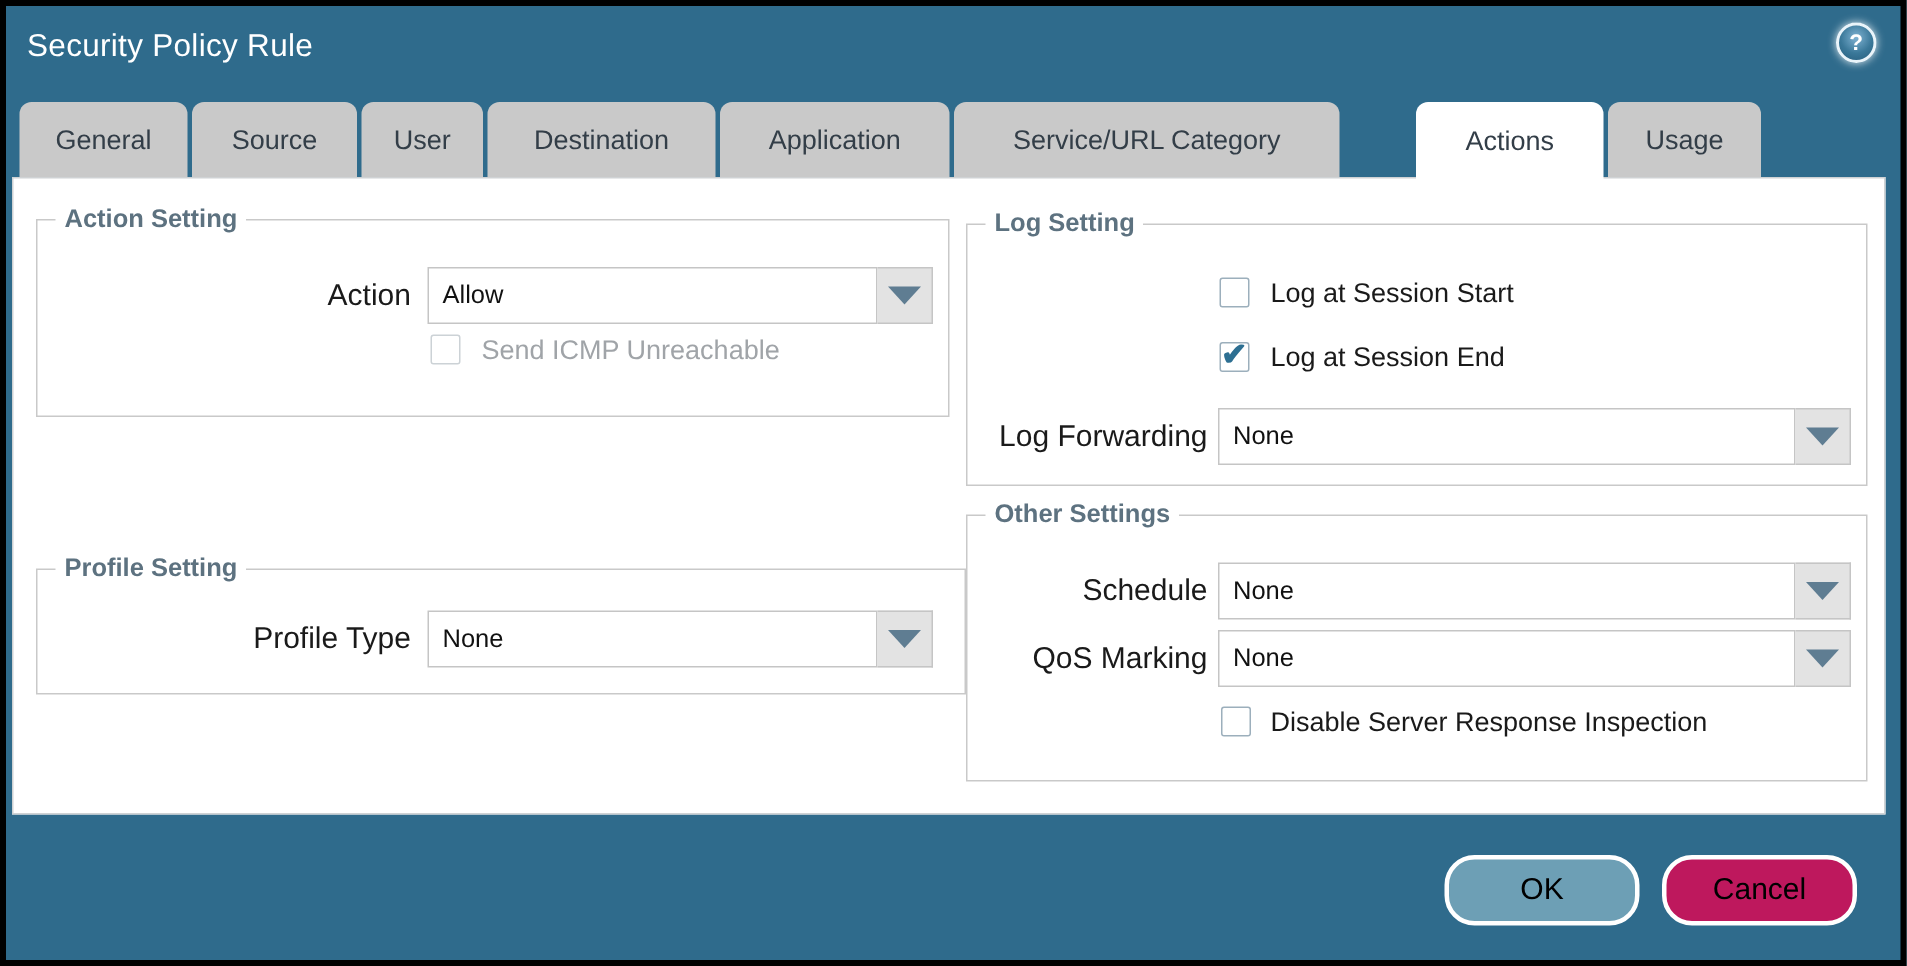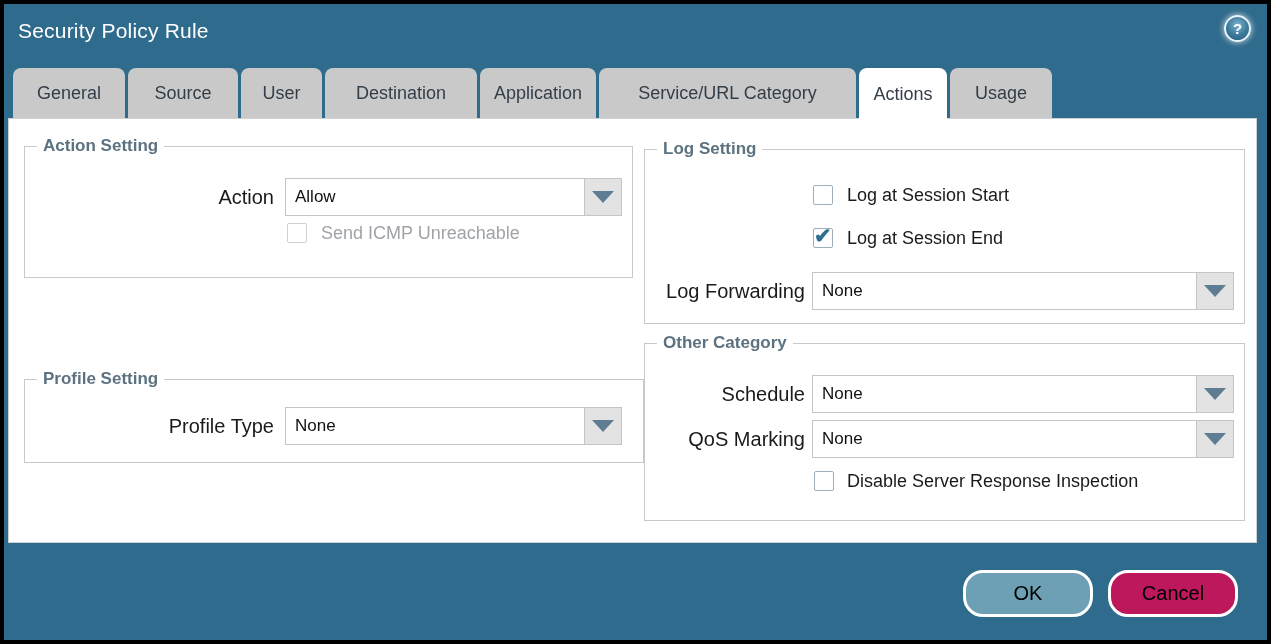--- a/index.html
+++ b/index.html
@@ -39,23 +39,23 @@
     border-radius: 8px 8px 0 0;
     color: #333e48; font-size: 18px;
     display: flex; align-items: center; justify-content: center;
     cursor: pointer;
     z-index: 2;
   }
   .tab:nth-child(1) { width: 112px; }
   .tab:nth-child(2) { width: 110px; }
   .tab:nth-child(3) { width: 81px;  }
   .tab:nth-child(4) { width: 152px; }
-  .tab:nth-child(5) { width: 116px; }
+  .tab:nth-child(5) { width: 153px; }
   .tab:nth-child(6) { width: 257px; }
-  .tab:nth-child(7) { width: 88px; }
+  .tab:nth-child(7) { width: 125px; margin-left: 48px; }
   .tab:nth-child(8) { width: 102px; }
   .tab.active {
     background: #fff;
     height: 53px;
     z-index: 4;
   }
 
   
   .panel {
     position: absolute; left: 4px; top: 114px;
@@ -212,21 +212,21 @@
       <div class="field-label" style="left:0; top:122px; width:160px;">Log Forwarding</div>
       <div class="combo" style="left:167px; top:122px; width:422px;">
         <div class="combo-value">None</div>
         <div class="combo-btn">
           <span class="tri"></span>
         </div>
       </div>
     </div>
 
     <div class="fieldset" style="left:635px; top:224px; width:601px; height:178px;">
-      <span class="legend">Other Category</span>
+      <span class="legend">Other Settings</span>
 
       <div class="field-label" style="left:0; top:31px; width:160px;">Schedule</div>
       <div class="combo" style="left:167px; top:31px; width:422px;">
         <div class="combo-value">None</div>
         <div class="combo-btn">
           <span class="tri"></span>
         </div>
       </div>
 
       <div class="field-label" style="left:0; top:76px; width:160px;">QoS Marking</div>

